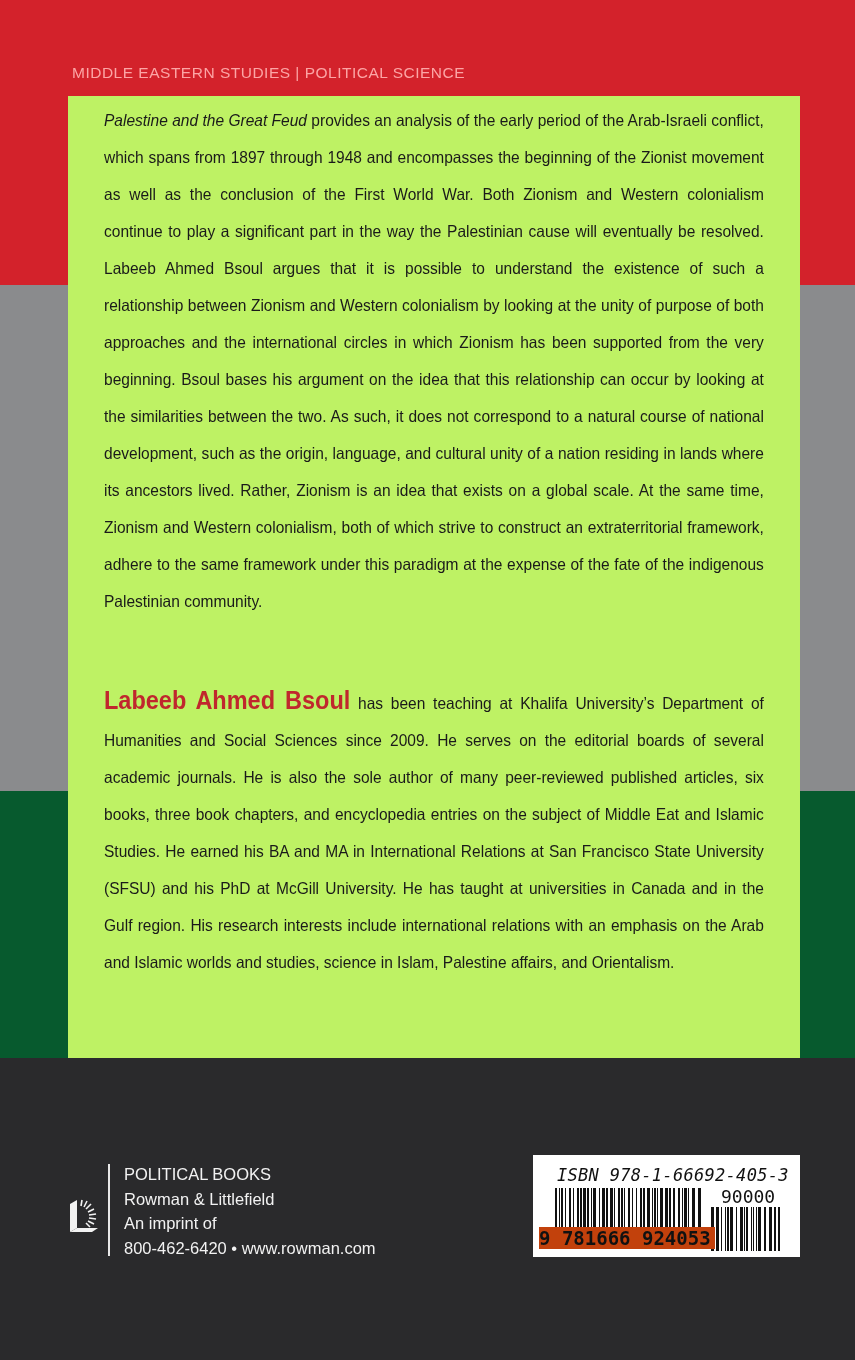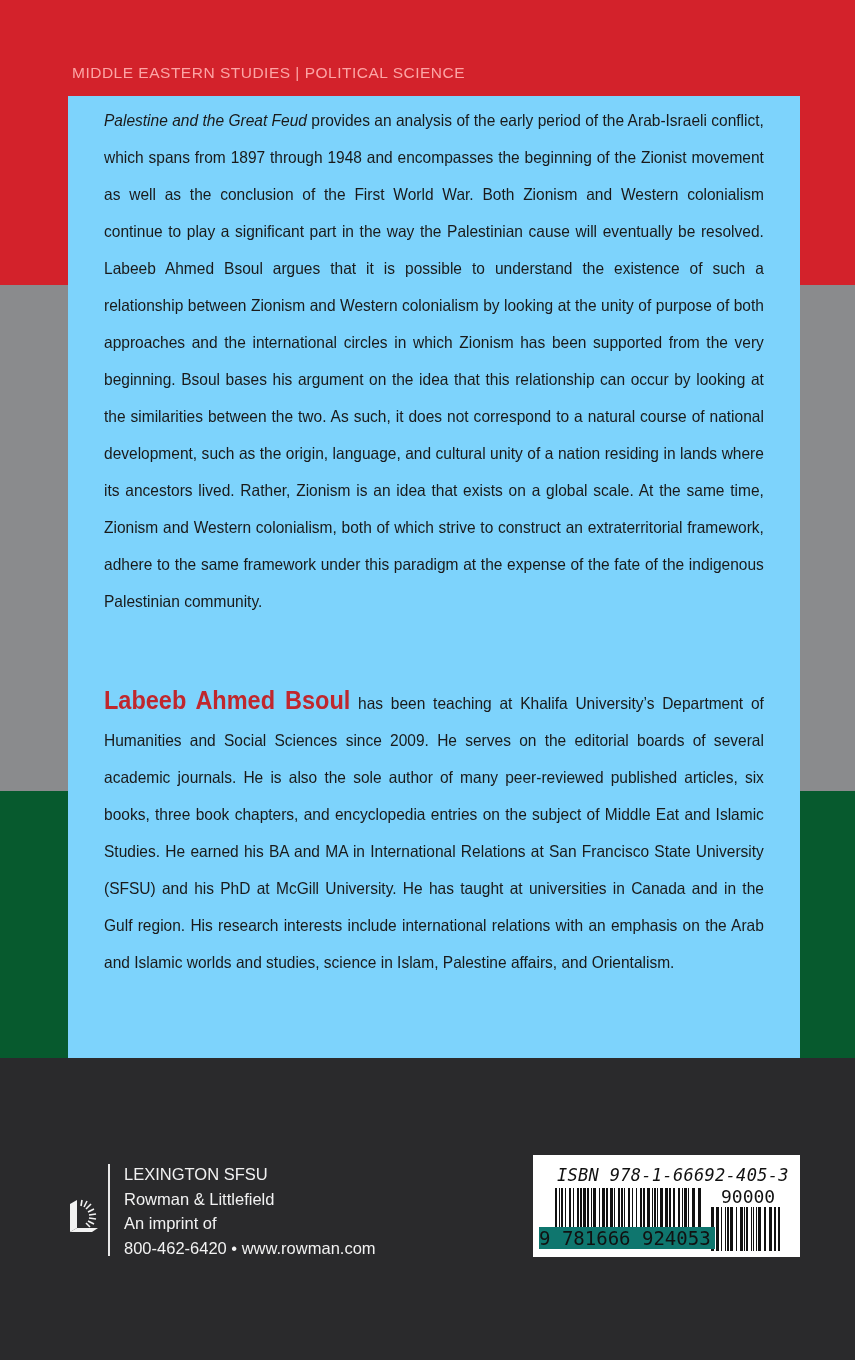--- a/index.html
+++ b/index.html
@@ -3,36 +3,36 @@
 <meta charset="utf-8">
 <style>
   html,body{margin:0;padding:0;}
   body{width:855px;height:1360px;position:relative;overflow:hidden;font-family:"Liberation Sans",sans-serif;background:#2a2a2c;}
   .band{position:absolute;left:0;width:855px;}
   .band-red{top:0;height:285px;background:#d3222b;}
   .band-gray{top:285px;height:506px;background:#8a8b8d;}
   .band-green{top:791px;height:267px;background:#075a2e;}
   .band-dark{top:1058px;height:302px;background:#2a2a2c;}
   .category{position:absolute;left:72px;top:64px;color:#fca5a5;font-size:15.5px;letter-spacing:0.5px;}
-  .panel{position:absolute;left:68px;top:96px;width:732px;height:962px;background:#7dd3fc;}
+  .panel{position:absolute;left:68px;top:96px;width:732px;height:962px;background:#bef264;}
   .text{position:absolute;left:36px;width:660px;color:#1a1a1a;font-size:16.5px;line-height:37px;text-align:justify;transform:scaleX(0.94);transform-origin:left top;width:702px;}
   .desc{top:6px;}
   .bio{top:586px;}
   .author-name{color:#c0272d;font-weight:bold;font-size:25px;}
   .title-italic{font-style:italic;}
   .publisher{position:absolute;left:68px;top:1158px;width:360px;height:100px;}
   .logo{position:absolute;left:0;top:40px;width:34px;height:36px;}
   .divider{position:absolute;left:40px;top:6px;width:2px;height:92px;background:#e8e8e8;}
   .pub-lines{position:absolute;left:56px;top:4px;color:#f2f2f2;font-size:16.5px;line-height:24.5px;}
   .barcode-box{position:absolute;left:533px;top:1155px;width:267px;height:102px;background:#fff;}
   .isbn-text{position:absolute;left:24px;top:10px;font-family:"DejaVu Sans Mono",monospace;font-size:17px;color:#111;letter-spacing:0.3px;font-style:italic;}
   .price-code{position:absolute;left:188px;top:31px;font-family:"DejaVu Sans Mono",monospace;font-size:18px;color:#111;text-align:right;}
   .bars-main{position:absolute;left:22px;top:33px;}
   .bars-addon{position:absolute;left:178px;top:52px;}
-  .barcode-digits{position:absolute;left:6px;top:72px;font-family:"DejaVu Sans Mono",monospace;font-size:19px;color:#111;background:#0f766e;padding-right:4px;}
+  .barcode-digits{position:absolute;left:6px;top:72px;font-family:"DejaVu Sans Mono",monospace;font-size:19px;color:#111;background:#c2410c;padding-right:4px;font-weight:bold;}
 </style>
 </head>
 <body>
 
 <div class="band band-red"></div>
 <div class="band band-gray"></div>
 <div class="band band-green"></div>
 <div class="band band-dark"></div>
 
 <div class="category">MIDDLE EASTERN STUDIES | POLITICAL SCIENCE</div>
@@ -52,21 +52,21 @@
       <line x1="18" y1="11" x2="23" y2="6"></line>
       <line x1="20" y1="14" x2="26" y2="11"></line>
       <line x1="21" y1="17" x2="28" y2="16"></line>
       <line x1="21" y1="20" x2="28" y2="21"></line>
       <line x1="20" y1="23" x2="26" y2="26"></line>
       <line x1="18" y1="25" x2="22" y2="29"></line>
     </g>
   </svg>
   <div class="divider"></div>
   <div class="pub-lines">
-    <div>LEXINGTON SFSU</div>
+    <div>POLITICAL BOOKS</div>
     <div>Rowman &amp; Littlefield</div>
     <div>An imprint of</div>
     <div>800-462-6420 • www.rowman.com</div>
   </div>
 </div>
 
 <div class="barcode-box">
   <div class="isbn-text">ISBN 978-1-66692-405-3</div>
   <svg class="bars-main" width="150" height="58">
       <rect x="0" y="0" width="2" height="58" fill="#111"></rect>

